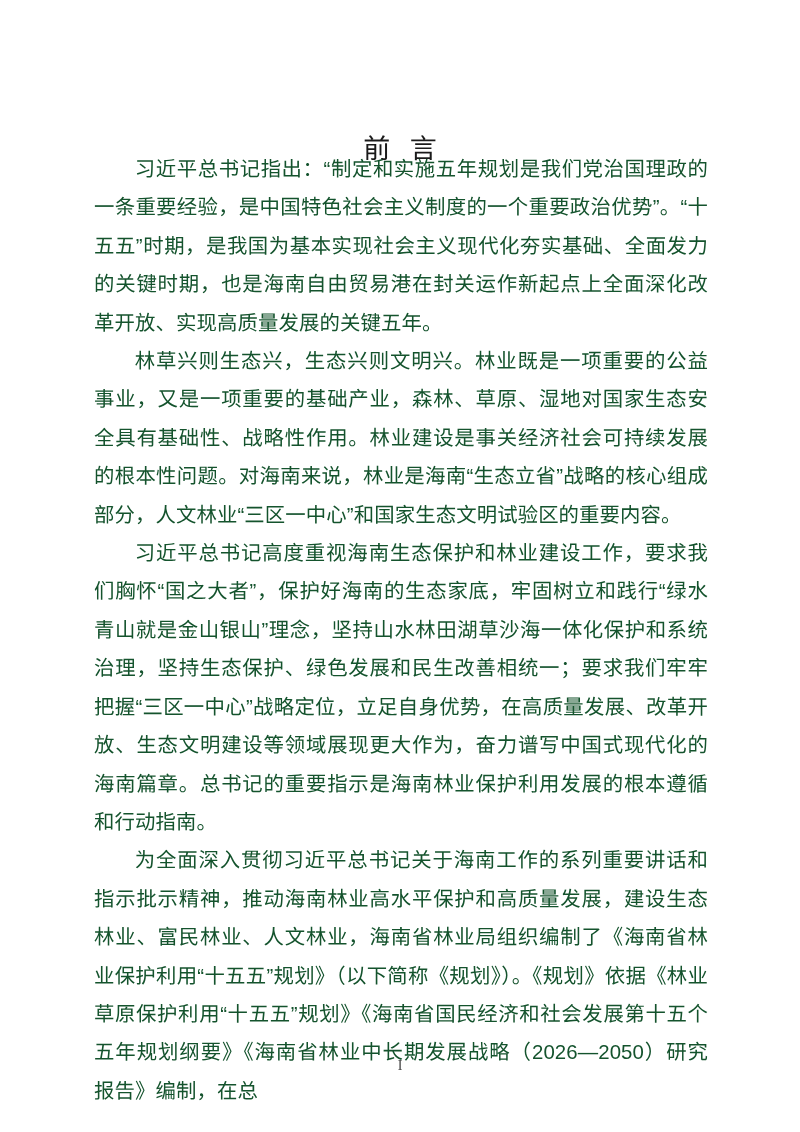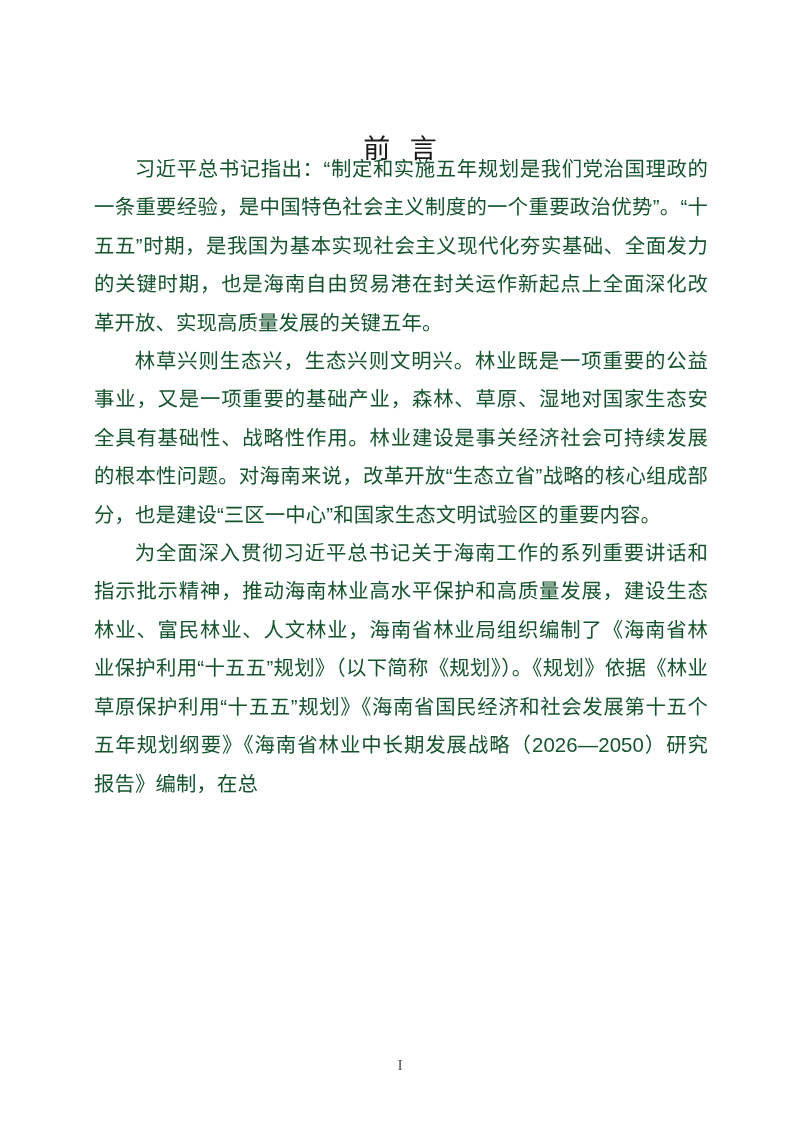--- a/index.html
+++ b/index.html
@@ -74,21 +74,22 @@
 </style>
 </head>
 <body>
 
 <div class="page">
 
   <h1 class="page-title">前 言</h1>
 
   <div class="body-block">
     <p class="para">习近平总书记指出：“制定和实施五年规划是我们党治国理政的一条重要经验，是中国特色社会主义制度的一个重要政治优势”。“十五五”时期，是我国为基本实现社会主义现代化夯实基础、全面发力的关键时期，也是海南自由贸易港在封关运作新起点上全面深化改革开放、实现高质量发展的关键五年。</p>
-    <p class="para">林草兴则生态兴，生态兴则文明兴。林业既是一项重要的公益事业，又是一项重要的基础产业，森林、草原、湿地对国家生态安全具有基础性、战略性作用。林业建设是事关经济社会可持续发展的根本性问题。对海南来说，改革开放“生态立省”战略的核心组成部分，也是建设“三区一中心”和国家生态文明试验区的重要内容。</p>
+    <p class="para">林草兴则生态兴，生态兴则文明兴。林业既是一项重要的公益事业，又是一项重要的基础产业，森林、草原、湿地对国家生态安全具有基础性、战略性作用。林业建设是事关经济社会可持续发展的根本性问题。对海南来说，林业是海南“生态立省”战略的核心组成部分，人文林业“三区一中心”和国家生态文明试验区的重要内容。</p>
+    <p class="para">习近平总书记高度重视海南生态保护和林业建设工作，要求我们胸怀“国之大者”，保护好海南的生态家底，牢固树立和践行“绿水青山就是金山银山”理念，坚持山水林田湖草沙海一体化保护和系统治理，坚持生态保护、绿色发展和民生改善相统一；要求我们牢牢把握“三区一中心”战略定位，立足自身优势，在高质量发展、改革开放、生态文明建设等领域展现更大作为，奋力谱写中国式现代化的海南篇章。总书记的重要指示是海南林业保护利用发展的根本遵循和行动指南。</p>
     <p class="para">为全面深入贯彻习近平总书记关于海南工作的系列重要讲话和指示批示精神，推动海南林业高水平保护和高质量发展，建设生态林业、富民林业、人文林业，海南省林业局组织编制了《海南省林业保护利用“十五五”规划》（以下简称《规划》）。《规划》依据《林业草原保护利用“十五五”规划》《海南省国民经济和社会发展第十五个五年规划纲要》《海南省林业中长期发展战略（2026—2050）研究报告》编制，在总</p>
   </div>
 
   <div class="footer">
     <span class="page-number">I</span>
   </div>
 
 </div>
 
 </body></html>

